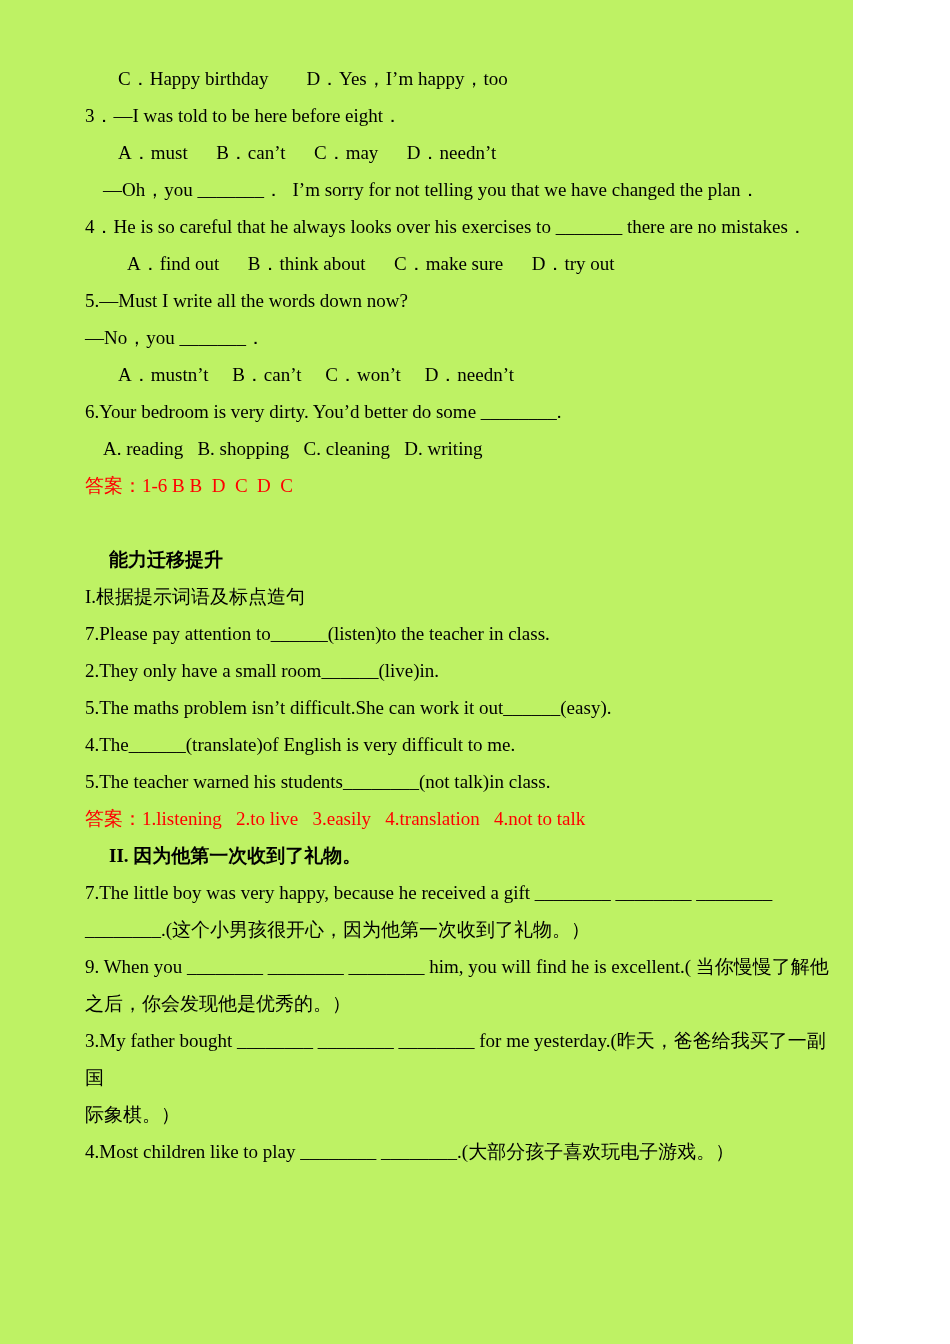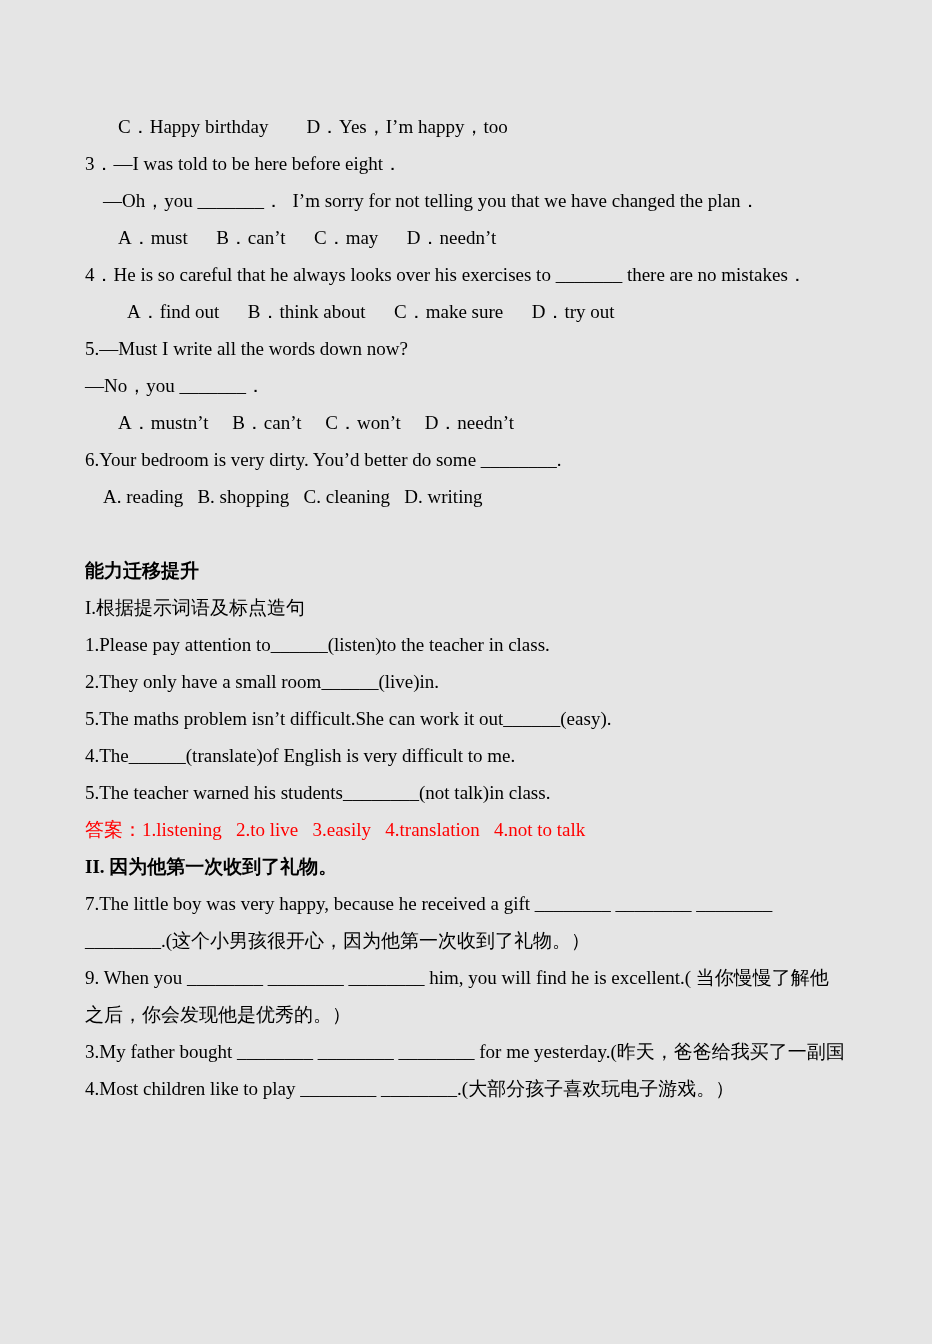--- a/index.html
+++ b/index.html
@@ -2,69 +2,71 @@
 <html><head>
 <meta charset="utf-8">
 <style>
   html, body {
     margin: 0;
     padding: 0;
     background: #ffffff;
   }
   .page {
     position: relative;
-    width: 932px;
+    width: 853px;
     min-height: 1344px;
-    background: #e5e5e5;
+    background: #bef264;
     box-sizing: border-box;
-    padding: 108px 20px 60px 85px;
+    padding: 60px 20px 60px 85px;
     font-family: "Liberation Serif", "DejaVu Serif", serif;
     font-size: 19px;
     color: #000000;
   }
   .line {
     line-height: 37px;
     min-height: 37px;
     white-space: pre-wrap;
   }
   .ind1 { padding-left: 18px; }
   .ind2 { padding-left: 33px; }
   .ind3 { padding-left: 42px; font-family: Liberation Serif, serif; }
   .red  { color: #ff0000; }
-  .bold { font-weight: bold; }
+  .bold { font-weight: bold; margin-left: 24px; }
   .spacer { height: 37px; }
 </style>
 </head>
 <body>
 
 <div class="page">
 
   <div class="line ind2">C．Happy birthday        D．Yes，I’m happy，too</div>
   <div class="line">3．—I was told to be here before eight．</div>
+  <div class="line ind2">A．must      B．can’t      C．may      D．needn’t</div>
   <div class="line ind1">—Oh，you _______．  I’m sorry for not telling you that we have changed the plan．</div>
-  <div class="line ind2">A．must      B．can’t      C．may      D．needn’t</div>
   <div class="line">4．He is so careful that he always looks over his exercises to _______ there are no mistakes．</div>
   <div class="line ind3">A．find out      B．think about      C．make sure      D．try out</div>
   <div class="line">5.—Must I write all the words down now?</div>
   <div class="line">—No，you _______．</div>
   <div class="line ind2">A．mustn’t     B．can’t     C．won’t     D．needn’t</div>
   <div class="line">6.Your bedroom is very dirty. You’d better do some ________.</div>
   <div class="line ind1">A. reading   B. shopping   C. cleaning   D. writing</div>
+  <div class="line red">答案：1-6 B B  D  C  D  C</div>
 
   <div class="spacer"></div>
 
   <div class="line bold">能力迁移提升</div>
   <div class="line">I.根据提示词语及标点造句</div>
-  <div class="line">1.Please pay attention to______(listen)to the teacher in class.</div>
+  <div class="line">7.Please pay attention to______(listen)to the teacher in class.</div>
   <div class="line">2.They only have a small room______(live)in.</div>
   <div class="line">5.The maths problem isn’t difficult.She can work it out______(easy).</div>
   <div class="line">4.The______(translate)of English is very difficult to me.</div>
   <div class="line">5.The teacher warned his students________(not talk)in class.</div>
   <div class="line red">答案：1.listening   2.to live   3.easily   4.translation   4.not to talk</div>
   <div class="line bold">II. 因为他第一次收到了礼物。</div>
   <div class="line">7.The little boy was very happy, because he received a gift ________ ________ ________</div>
   <div class="line">________.(这个小男孩很开心，因为他第一次收到了礼物。）</div>
   <div class="line">9. When you ________ ________ ________ him, you will find he is excellent.( 当你慢慢了解他</div>
   <div class="line">之后，你会发现他是优秀的。）</div>
   <div class="line">3.My father bought ________ ________ ________ for me yesterday.(昨天，爸爸给我买了一副国</div>
+  <div class="line">际象棋。）</div>
   <div class="line">4.Most children like to play ________ ________.(大部分孩子喜欢玩电子游戏。）</div>
 
 </div>
 
 </body></html>

